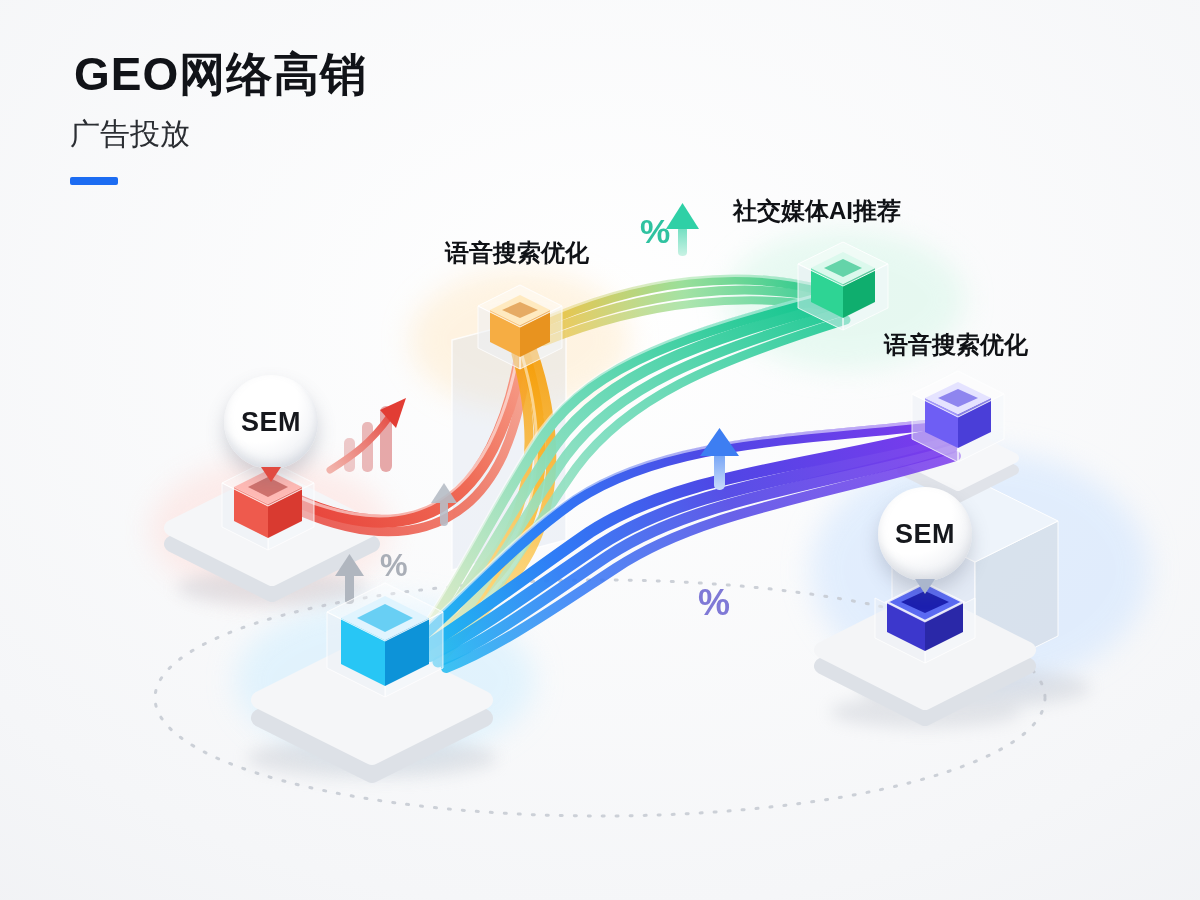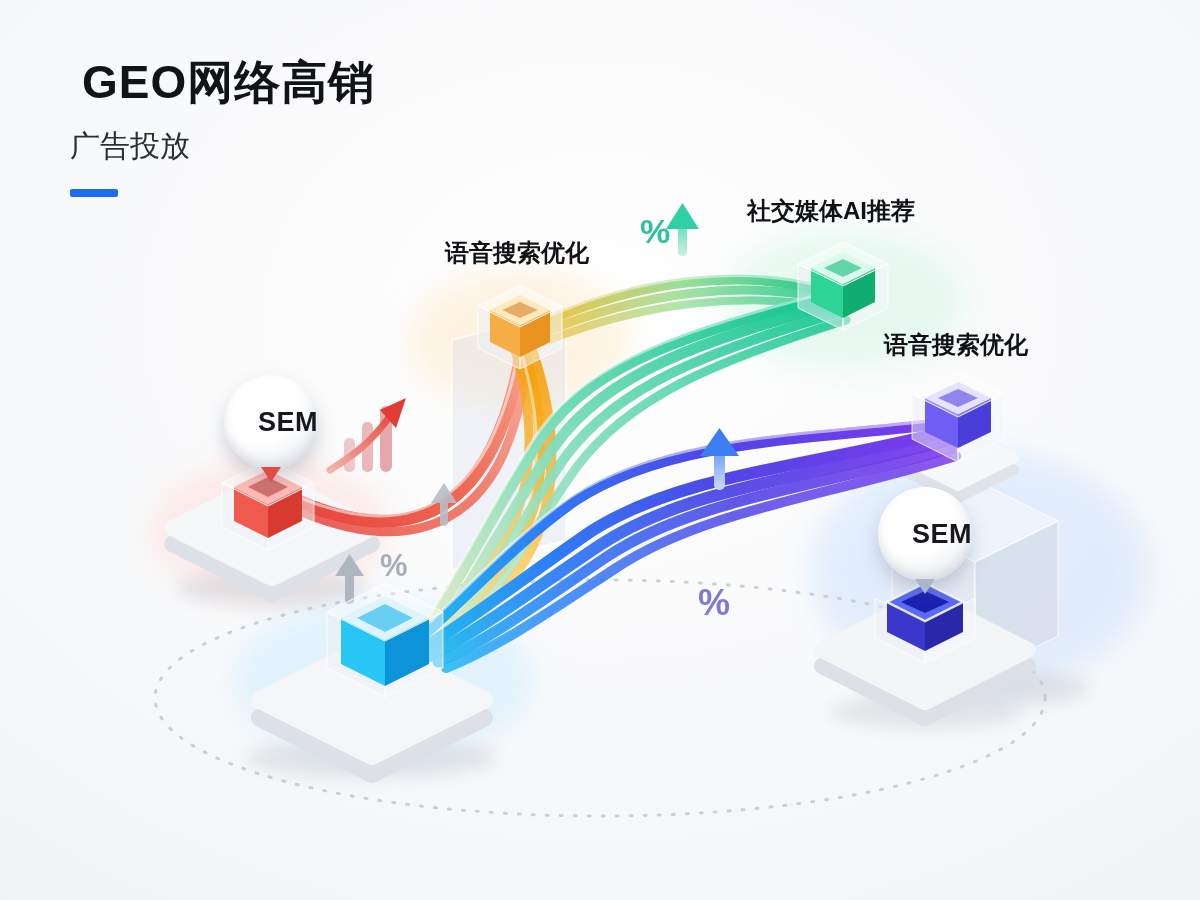--- a/index.html
+++ b/index.html
@@ -3,43 +3,43 @@
 <meta charset="utf-8">
 <style>
   html,body{margin:0;padding:0;}
   .stage{
     position:relative;width:1200px;height:900px;overflow:hidden;
     background:radial-gradient(120% 120% at 50% 35%, #ffffff 0%, #f5f6f8 55%, #e9ebef 100%);
     font-family:"Liberation Sans", sans-serif;
   }
   .illustration{position:absolute;inset:0;}
   .header{position:absolute;left:70px;top:40px;z-index:5;}
-  .header h1{margin:12px;font-size:46px;font-weight:700;color:#111318;letter-spacing:1px;}
+  .header h1{margin:4px;font-size:46px;font-weight:700;color:#111318;letter-spacing:1px;}
   .subtitle{margin-top:8px;font-size:30px;font-weight:400;color:#2b2e33;}
   .accent-bar{margin-top:22px;width:48px;height:8px;border-radius:2px;}
   .label{position:absolute;z-index:6;font-weight:700;font-size:24px;color:#101216;white-space:nowrap;}
   .pct{position:absolute;z-index:6;font-weight:800;}
   .pct-teal{left:640px;top:212px;font-size:34px;color:#2fc2a0;}
   .pct-gray{left:380px;top:548px;font-size:31px;color:#a9aeb7;}
   .pct-purple{left:698px;top:582px;font-size:36px;color:#7f79d6;}
   .balloon{
     position:absolute;z-index:7;width:94px;height:94px;border-radius:50%;
     background:radial-gradient(circle at 35% 28%, #ffffff 0%, #ffffff 45%, #edeff3 78%, #dfe2e8 100%);
     box-shadow:0 10px 18px rgba(90,100,120,0.25), inset 0 -6px 10px rgba(150,160,175,0.25);
-    display:flex;align-items:center;justify-content:flex-end;
+    display:flex;align-items:center;justify-content:center;
   }
   .balloon-text{font-size:27px;font-weight:700;color:#16181d;letter-spacing:0.5px;}
   .pointer{position:absolute;bottom:-13px;left:50%;transform:translateX(-50%);
     width:0;height:0;border-left:10px solid transparent;border-right:10px solid transparent;}
   .balloon-left{left:224px;top:375px;}
   .balloon-left .pointer{border-top:15px solid #e14b41;}
   .balloon-right{left:878px;top:487px;}
   .balloon-right .pointer{border-top:15px solid #aab6cc;}
   .label-voice-left{left:445px;top:237px;}
-  .label-social{left:733px;top:195px;margin-left:14px;}
+  .label-social{left:733px;top:195px;}
   .label-voice-right{left:884px;top:329px;}
 </style>
 </head>
 <body>
 
 <div class="stage">
 
   <svg class="illustration" width="1200" height="900" viewBox="0 0 1200 900" xmlns="http://www.w3.org/2000/svg">
     <defs>
       <filter id="blur8" x="-60%" y="-60%" width="220%" height="220%">

